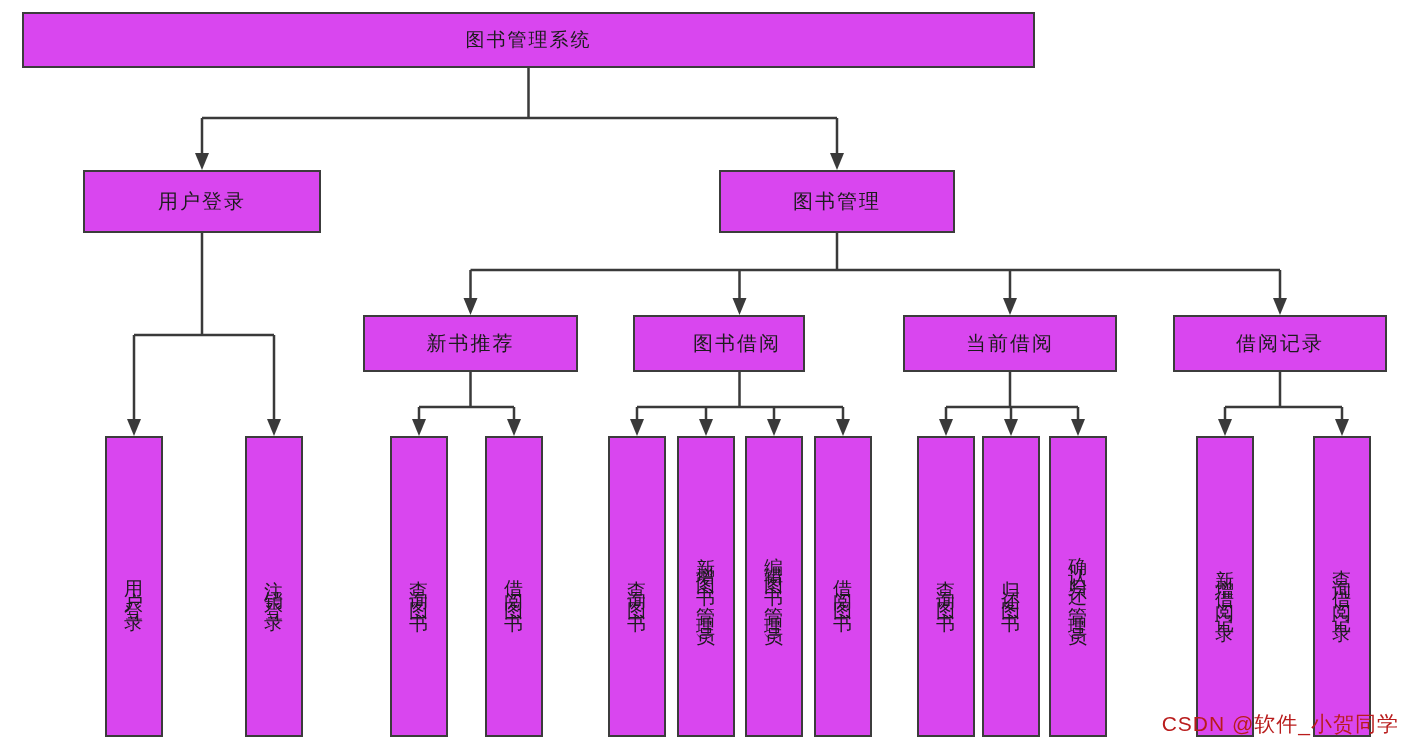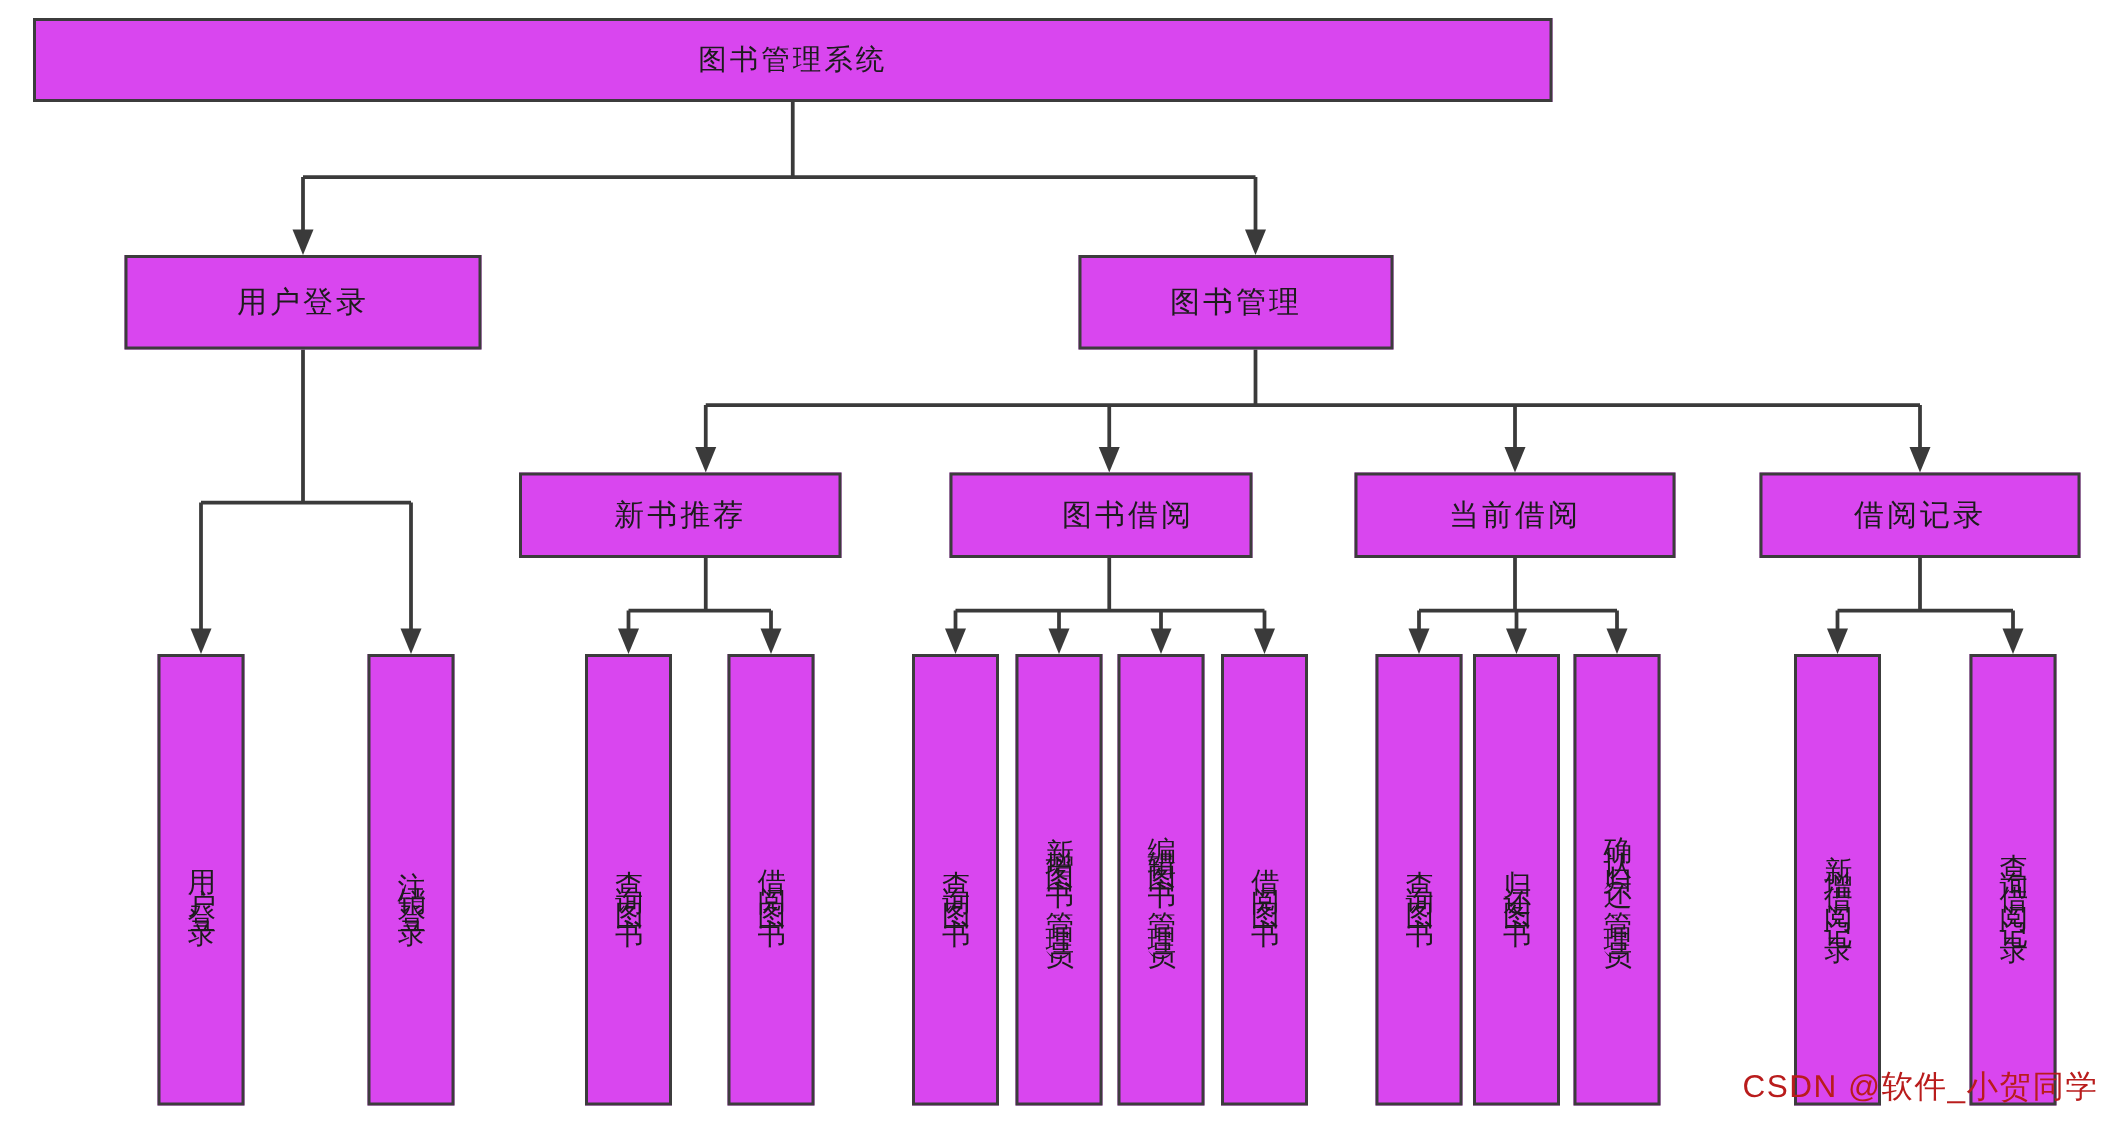--- a/index.html
+++ b/index.html
@@ -46,24 +46,24 @@
     color: #1c1c1c;
   }
   .node.leaf-long .vlabel {
     letter-spacing: 10px;
   }
   
   #n-root            { left: 22px;  top: 12px;  width: 1013px; height: 56px; }
   #n-root .hlabel    { font-size: 19px; }
   
   #n-user-login      { left: 83px;  top: 170px; width: 238px; height: 63px; }
-  #n-book-mgmt       { left: 719px; top: 170px; width: 210px; height: 63px; }
-  
-  #n-new-book-rec    { left: 346px;  top: 315px; width: 215px; height: 57px; }
-  #n-book-borrow     { left: 633px;  top: 315px; width: 202px; height: 57px; padding-left: 36px; }
+  #n-book-mgmt       { left: 719px; top: 170px; width: 236px; height: 63px; }
+  
+  #n-new-book-rec    { left: 363px;  top: 315px; width: 215px; height: 57px; }
+  #n-book-borrow     { left: 633px;  top: 315px; width: 172px; height: 57px; padding-left: 36px; }
   #n-current-borrow  { left: 903px;  top: 315px; width: 214px; height: 57px; }
   #n-borrow-record   { left: 1173px; top: 315px; width: 214px; height: 57px; }
   
   .leaf { top: 436px; width: 58px; height: 301px; }
   #n-leaf-user-login     { left: 105px;  }
   #n-leaf-logout         { left: 245px;  }
   #n-leaf-query-book-a   { left: 390px;  }
   #n-leaf-borrow-book-a  { left: 485px;  }
   #n-leaf-query-book-b   { left: 608px;  }
   #n-leaf-add-book       { left: 677px;  }

